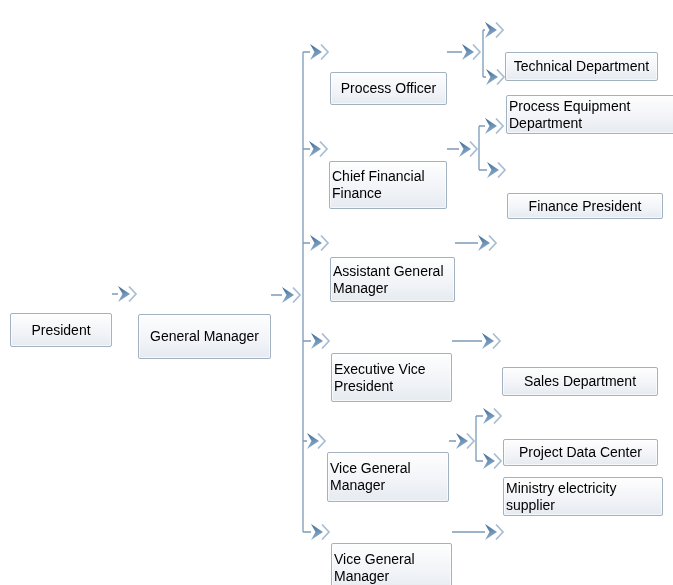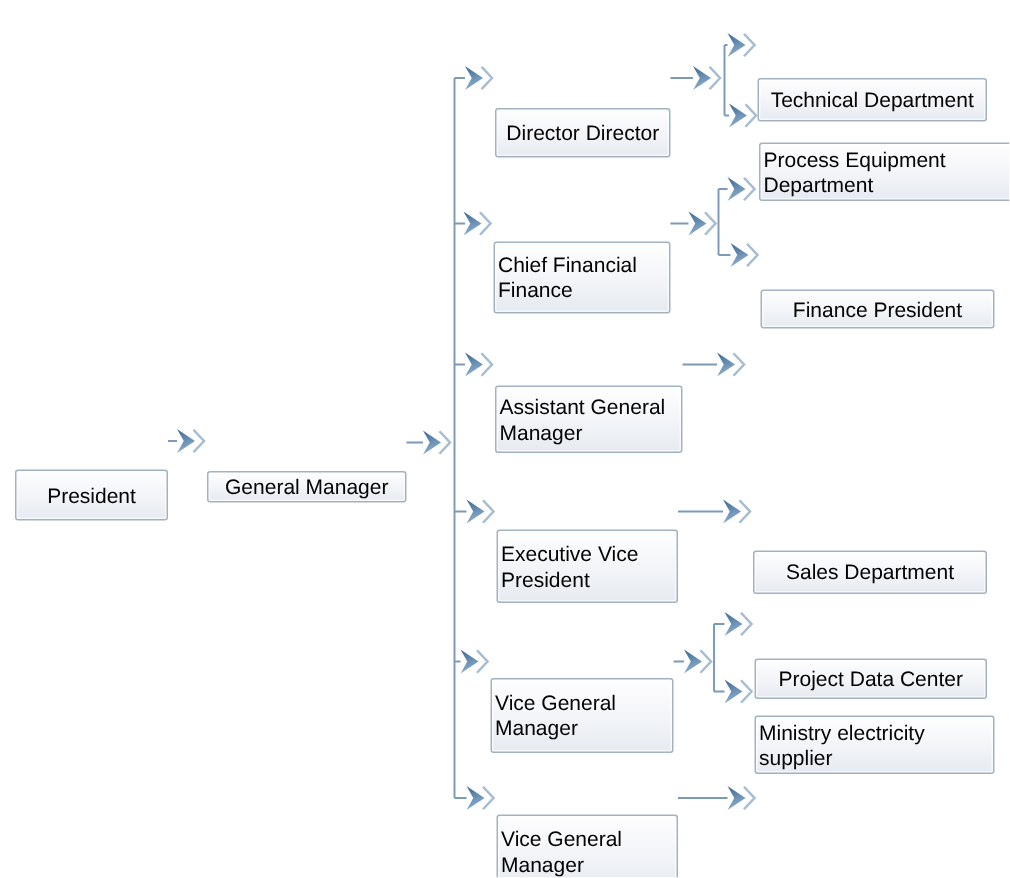--- a/index.html
+++ b/index.html
@@ -109,26 +109,26 @@
     <use href="#arrowhead" x="474" y="441"></use>
     <use href="#arrowhead" x="501" y="416"></use>
     <use href="#arrowhead" x="501" y="461"></use>
     <use href="#arrowhead" x="503" y="532"></use>
   </svg>
 
   <div class="node" style="left:10px;top:277px;width:102px;height:34px">
     <span>President</span>
   </div>
 
-  <div class="node" style="left:138px;top:278px;width:133px;height:21px">
+  <div class="node" style="left:138px;top:278px;width:133px;height:45px">
     <span>General Manager</span>
   </div>
 
   <div class="node" style="left:330px;top:36px;width:117px;height:33px">
-    <span>Director Director</span>
+    <span>Process Officer</span>
   </div>
   <div class="node" style="left:329px;top:125px;width:118px;height:48px">
     <span>Chief Financial Finance</span>
   </div>
   <div class="node" style="left:330px;top:221px;width:125px;height:45px">
     <span>Assistant General Manager</span>
   </div>
   <div class="node" style="left:331px;top:317px;width:121px;height:49px">
     <span>Executive Vice President</span>
   </div>

